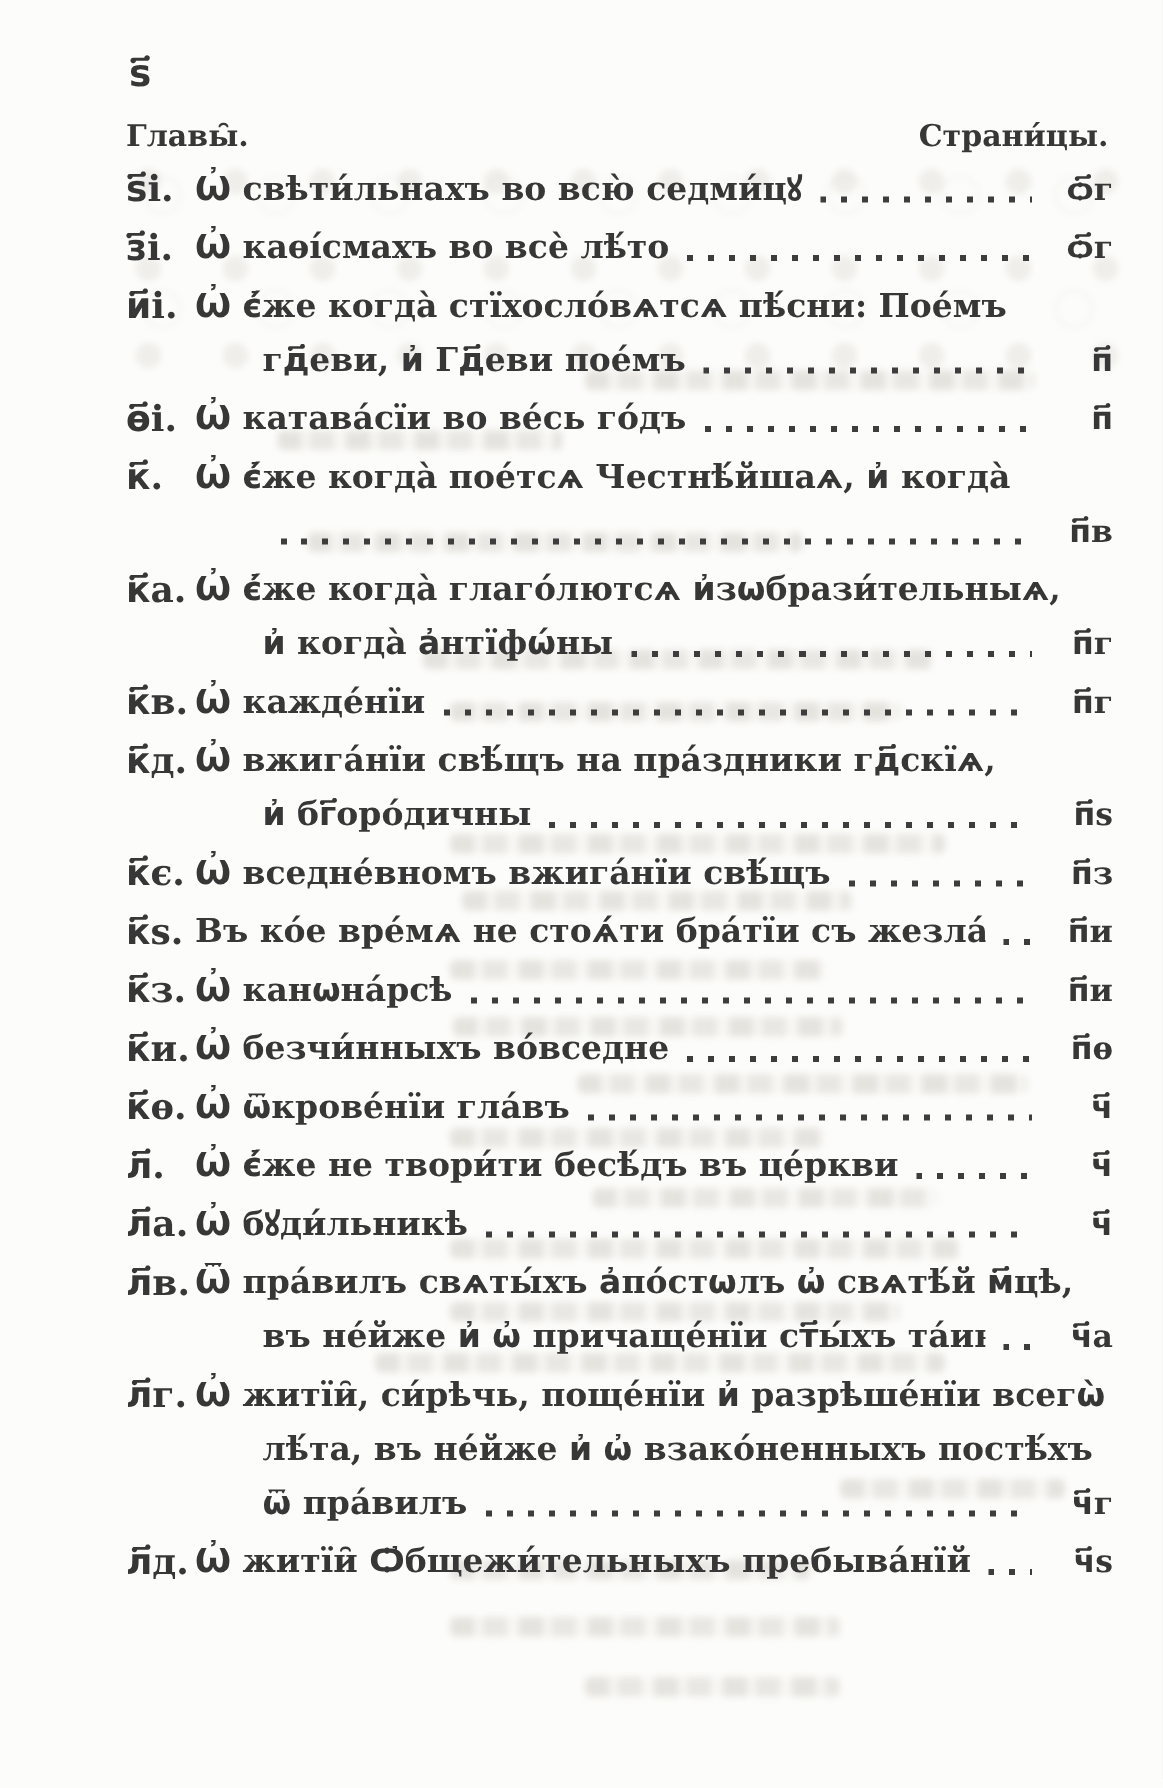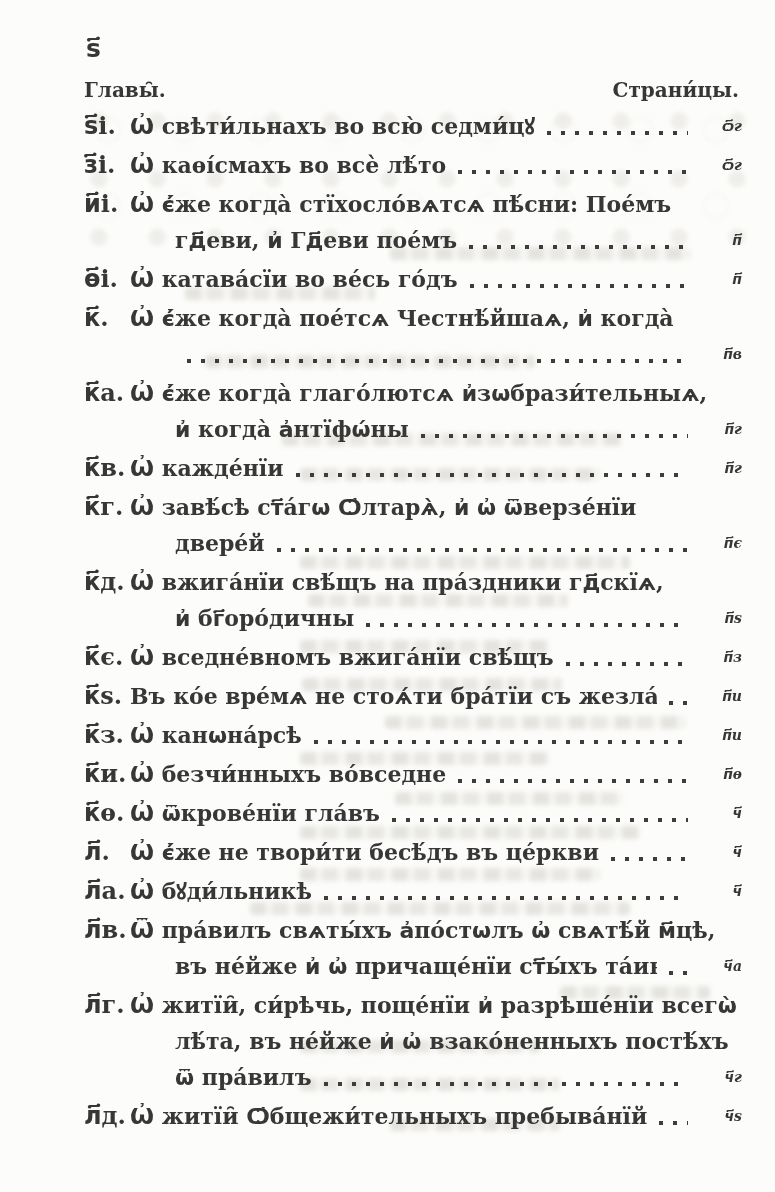--- a/index.html
+++ b/index.html
@@ -58,21 +58,21 @@
   .last .txt { flex:0 1 auto; min-width:0; overflow:hidden; }
   .leader {
     flex:1 1 20px; min-width:16px;
     align-self:stretch;
     margin:0 10px 0 12px;
     background:repeating-linear-gradient(90deg, #3d3d3d 0 4px, transparent 4px 14px);
     background-size:100% 4px;
     background-position:0 23px;
     background-repeat:no-repeat;
   }
-  .pg { flex:0 0 auto; min-width:44px; text-align:right; font-size:14px;font-style:italic; }
+  .pg { flex:0 0 auto; min-width:44px; text-align:right; font-size:21px; }
 </style>
 </head>
 <body>
 
 <div class="page">
 
   <div class="ghost ghost-band" style="top:92px; left:70px; right:28px; height:165px;"></div>
   <div class="ghost ghost-txt" style="top:247px; left:390px; width:300px;"></div>
   <div class="ghost ghost-txt" style="top:287px; left:185px; width:190px;"></div>
   <div class="ghost ghost-txt" style="top:355px; left:205px; width:330px;"></div>
@@ -167,31 +167,20 @@
         <div class="chap">к҃в.</div>
         <div class="body">
           <div class="line last">
             <span class="txt">Ѡ҆ кажде́нїи</span>
             <span class="leader"></span>
             <span class="pg">п҃г</span>
           </div>
         </div>
       </div>
       <div class="entry">
-        <div class="chap">к҃г.</div>
-        <div class="body">
-          <div class="line">Ѡ҆ завѣ́сѣ ст҃а́гѡ Ѻ҆лтарѧ̀, и҆ ѡ҆ ѿверзе́нїи</div>
-          <div class="line last cont">
-            <span class="txt">двере́й</span>
-            <span class="leader"></span>
-            <span class="pg">п҃є</span>
-          </div>
-        </div>
-      </div>
-      <div class="entry">
         <div class="chap">к҃д.</div>
         <div class="body">
           <div class="line">Ѡ҆ вжига́нїи свѣ́щъ на пра́здники гд҃скїѧ,</div>
           <div class="line last cont">
             <span class="txt">и҆ бг҃оро́дичны</span>
             <span class="leader"></span>
             <span class="pg">п҃ѕ</span>
           </div>
         </div>
       </div>

